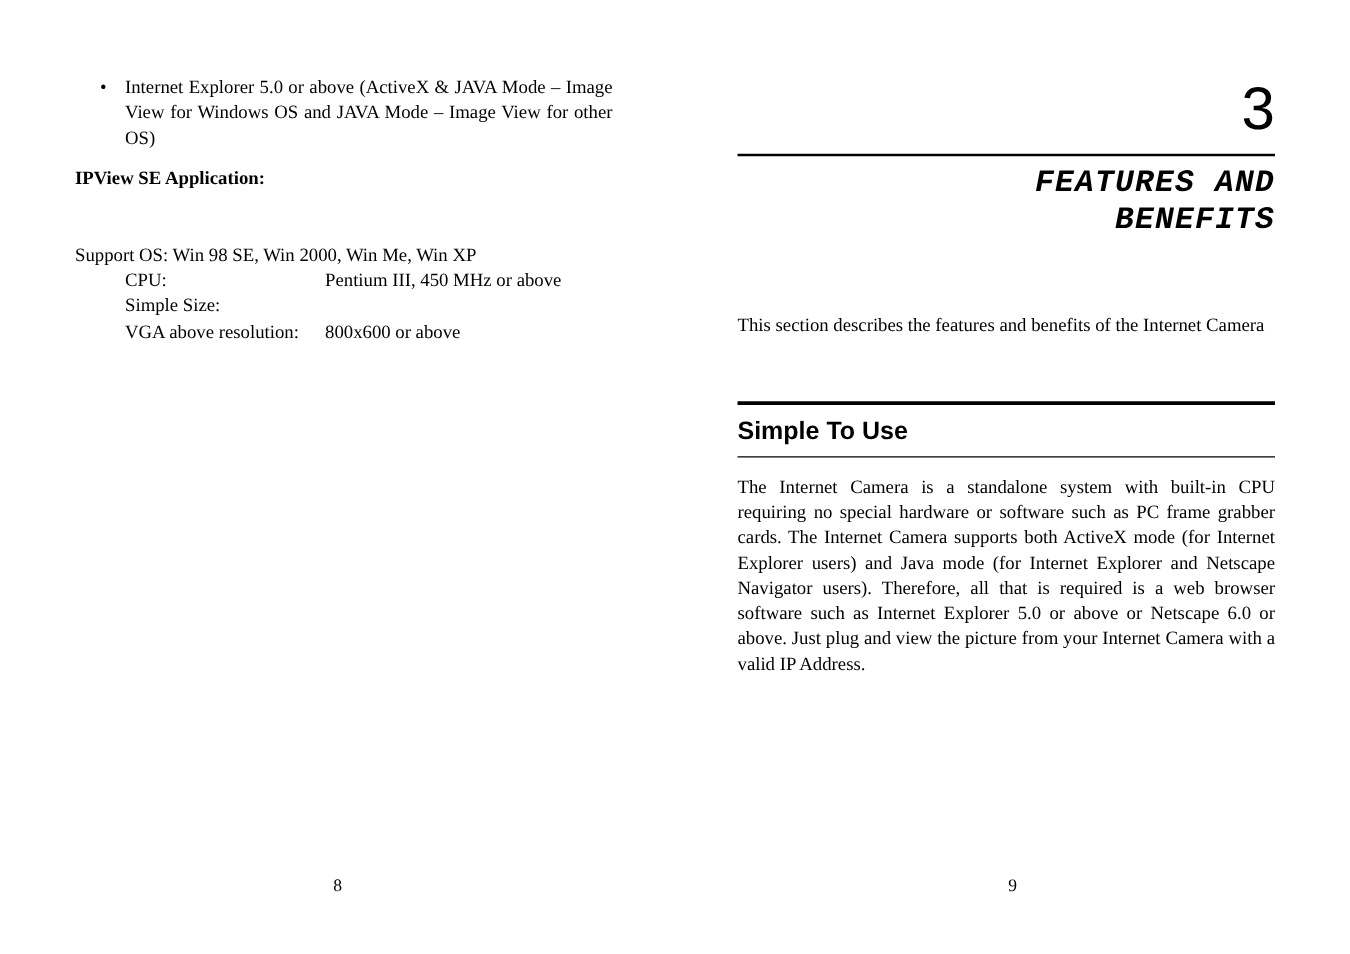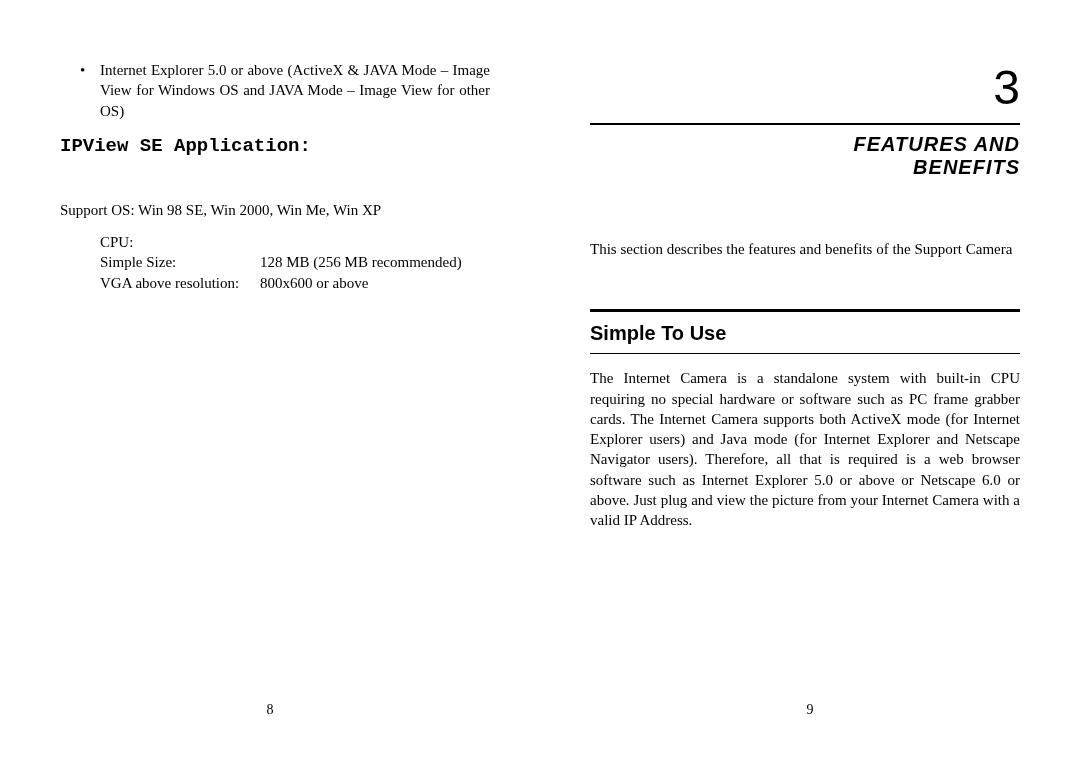--- a/index.html
+++ b/index.html
@@ -41,31 +41,30 @@
     }
     .bullet-list li::before {
       content: "•";
       position: absolute;
       left: -20px;
       top: 0;
     }
     .section-heading {
       font-weight: bold;
       margin-bottom: 4px;
-      font-size: 19px;
-      font-family: Liberation Mono, monospace;
+      font-size: 15px;
     }
     .body-text {
       line-height: 1.35;
       margin-bottom: 0;
       margin-top: 43px;
     }
     .spec-table {
       margin-left: 40px;
-      margin-top: 12px;
+      margin-top: 0;
     }
     .spec-row {
       display: flex;
       line-height: 1.35;
     }
     .spec-label {
       width: 160px;
     }
     .spec-value {
       flex: 1;
@@ -75,22 +74,22 @@
       font-size: 48px;
       font-weight: normal;
       text-align: right;
       margin-bottom: 8px;
     }
     .chapter-divider-top {
       border-top: 2px solid #000;
       margin-bottom: 8px;
     }
     .chapter-title {
-      font-family: Liberation Sans, sans-serif;
-      font-size: 20px;
+      font-family: Liberation Mono, monospace;
+      font-size: 25px;
       font-weight: bold;
       font-style: italic;
       text-align: right;
       letter-spacing: 1px;
       line-height: 1.15;
       margin-bottom: 60px;
       font-variant: small-caps;
     }
     .intro-text {
       text-align: justify;
@@ -131,43 +130,43 @@
   <ul class="bullet-list">
     <li>Internet Explorer 5.0 or above (ActiveX &amp; JAVA Mode – Image View for Windows OS and JAVA Mode – Image View for other OS)</li>
   </ul>
 
   <div class="section-heading">IPView SE Application:</div>
   <div class="body-text">Support OS: Win 98 SE, Win 2000, Win Me, Win XP</div>
 
   <div class="spec-table">
     <div class="spec-row">
       <div class="spec-label">CPU:</div>
+      <div class="spec-value">Pentium III, 450 MHz or above</div>
     </div>
     <div class="spec-row">
       <div class="spec-label">Simple Size:</div>
-      <div class="spec-value">128 MB (256 MB recommended)</div>
     </div>
     <div class="spec-row">
       <div class="spec-label">VGA above resolution:</div>
       <div class="spec-value">800x600 or above</div>
     </div>
   </div>
 
   <div class="page-number">8</div>
 </div>
 
 <div class="page page-right">
   <div class="chapter-number">3</div>
   <div class="chapter-divider-top"></div>
   <div class="chapter-title">
     <span>FEATURES AND</span><br>
     <span>BENEFITS</span>
   </div>
 
-  <div class="intro-text">This section describes the features and benefits of the Support Camera</div>
+  <div class="intro-text">This section describes the features and benefits of the Internet Camera</div>
 
   <div class="section-divider"></div>
   <div class="section-title">Simple To Use</div>
   <div class="section-divider-thin"></div>
 
   <div class="justified-para">The Internet Camera is a standalone system with built-in CPU requiring no special hardware or software such as PC frame grabber cards.  The Internet Camera supports both ActiveX mode (for Internet Explorer users) and Java mode (for Internet Explorer and Netscape Navigator users).  Therefore, all that is required is a web browser software such as Internet Explorer 5.0 or above or Netscape 6.0 or above.  Just plug and view the picture from your Internet Camera with a valid IP Address.</div>
 
   <div class="page-number">9</div>
 </div>
 

